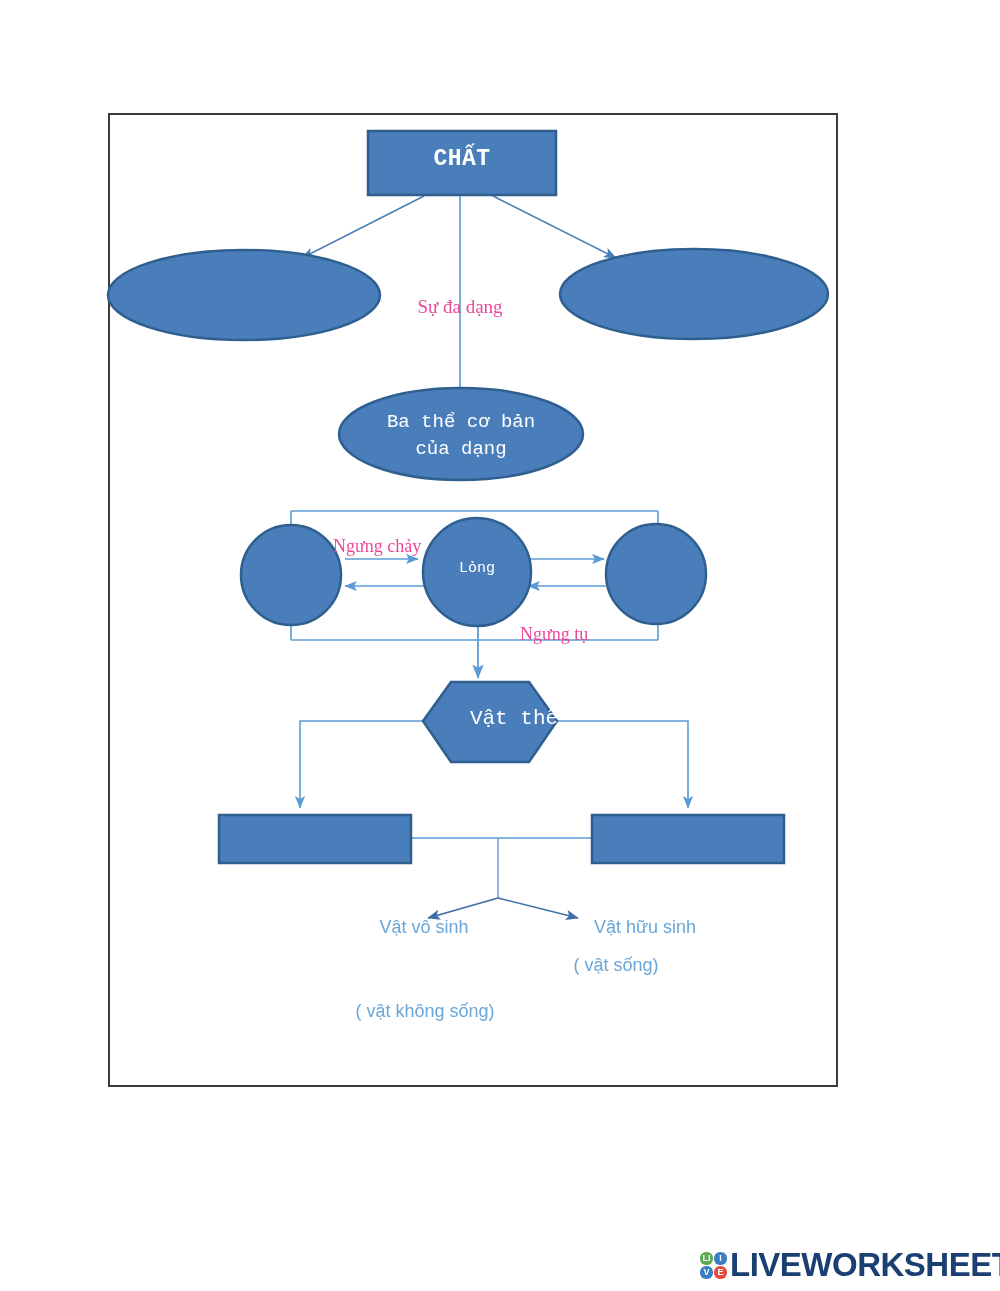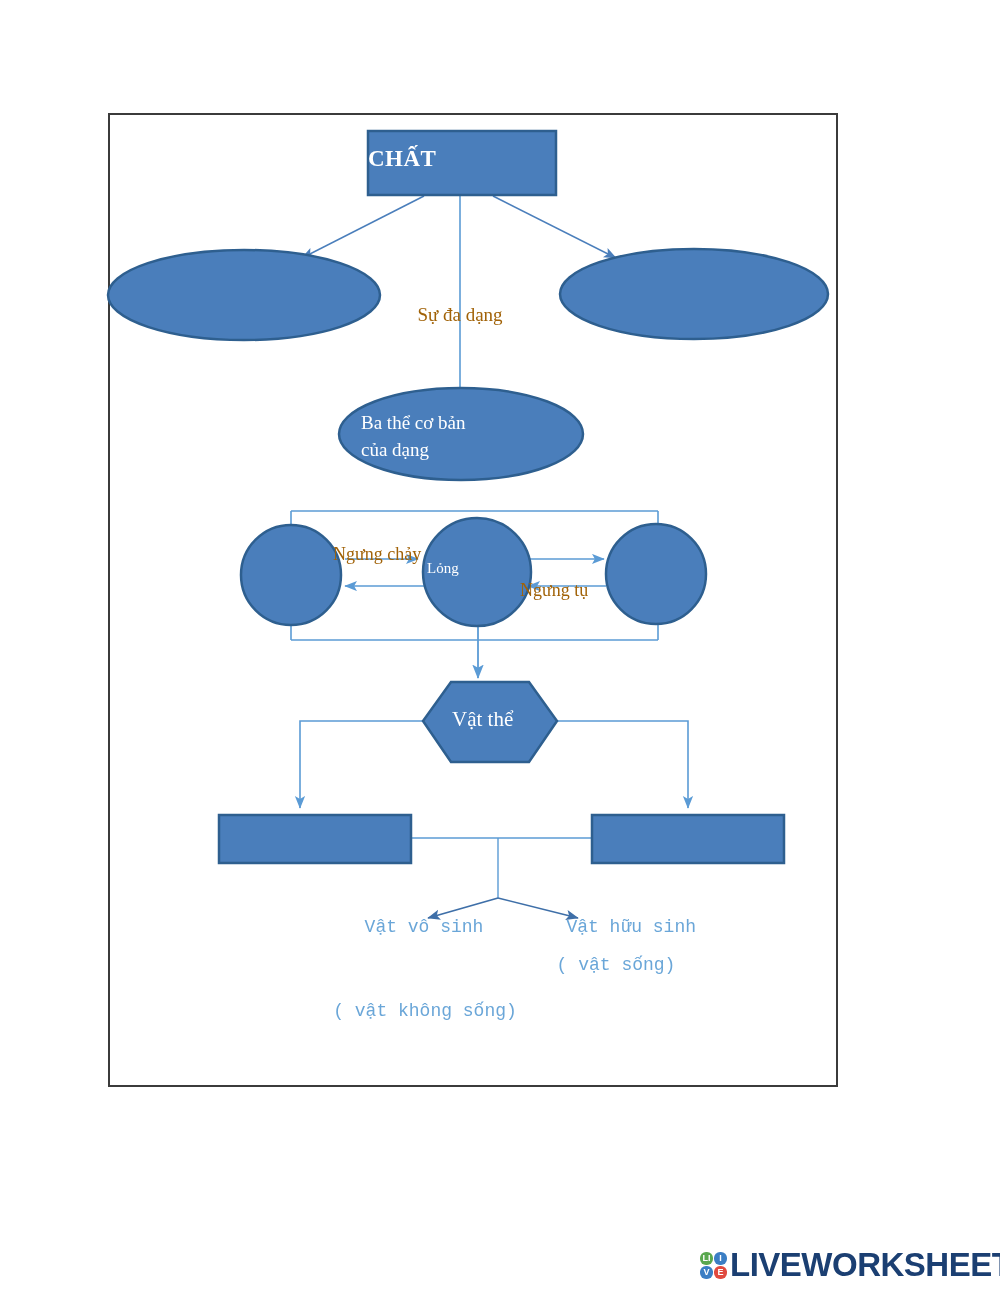--- a/index.html
+++ b/index.html
@@ -27,37 +27,37 @@
   #diagram-svg {
     position: absolute;
     left: 0;
     top: 0;
     width: 1000px;
     height: 1291px;
     pointer-events: none;
   }
   .node-label {
     position: absolute;
+    text-align: center;
     color: #ffffff;
-    font-family: Liberation Serif, serif;
+    font-family: Liberation Mono, monospace;
     pointer-events: none;
     white-space: pre-line;
   }
   .plain-label {
     position: absolute;
     text-align: center;
-    color: #a16207;
+    color: #ec4899;
     font-family: "Liberation Serif", serif;
-    margin-top: 8px;
   }
   .answer-label {
     position: absolute;
     text-align: center;
     color: #6aa6d8;
-    font-family: Liberation Mono, monospace;
+    font-family: Liberation Sans, sans-serif;
     font-size: 18px;
   }
   
   #footer-brand {
     position: absolute;
     left: 700px;
     top: 1243px;
     display: flex;
     align-items: center;
     height: 44px;
@@ -185,21 +185,21 @@
 
 <div class="plain-label" style="left:370px; top:296px; width:180px; font-size:19px;">Sự đa dạng</div>
 
 <div class="node-label" style="left:361px; top:409px; width:200px; font-size:19px; line-height:27px;">Ba thể cơ bản
 của dạng</div>
 
 <div class="plain-label" style="left:333px; top:536px; width:100px; font-size:18px; text-align:left;">Ngưng chảy</div>
 
 <div class="node-label" style="left:427px; top:560px; width:100px; font-size:15px;">Lỏng</div>
 
-<div class="plain-label" style="left:520px; top:572px; width:110px; font-size:18px; text-align:left;">Ngưng tụ</div>
+<div class="plain-label" style="left:520px; top:624px; width:110px; font-size:18px; text-align:left;">Ngưng tụ</div>
 
 <div class="node-label" style="left:452px; top:707px; width:124px; font-size:21px;">Vật thể</div>
 
 <div class="answer-label" style="left:348px; top:917px; width:152px;">Vật vô sinh</div>
 <div class="answer-label" style="left:320px; top:955px; width:210px;margin-top:46px;">( vật không sống)</div>
 
 <div class="answer-label" style="left:540px; top:917px; width:156px;text-align:right;">Vật hữu sinh</div>
 <div class="answer-label" style="left:536px; top:955px; width:160px;">( vật sống)</div>
 
 <div id="footer-brand">

